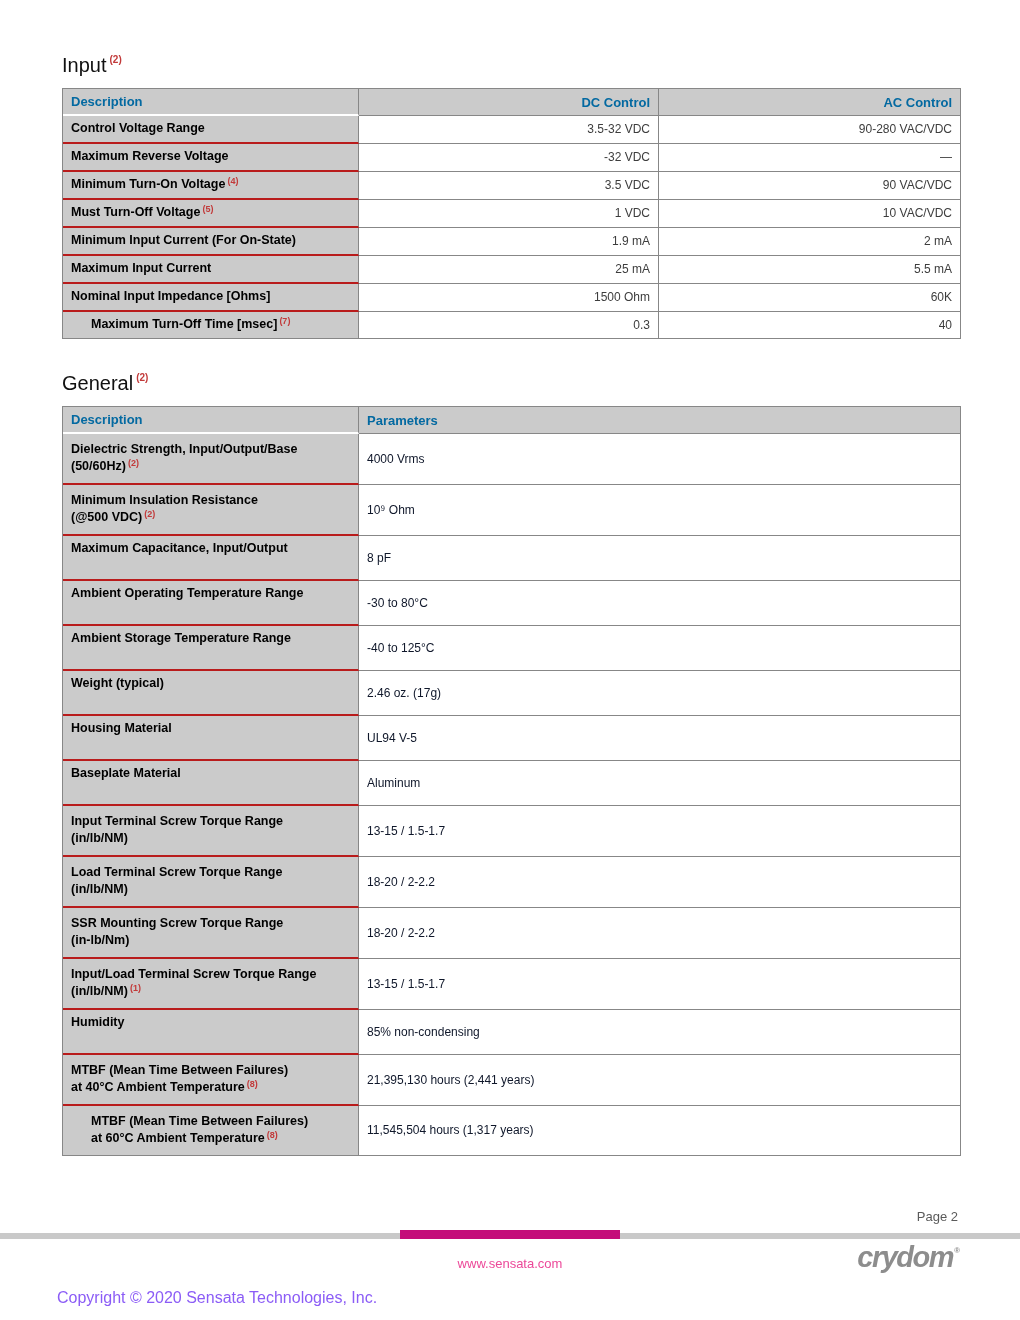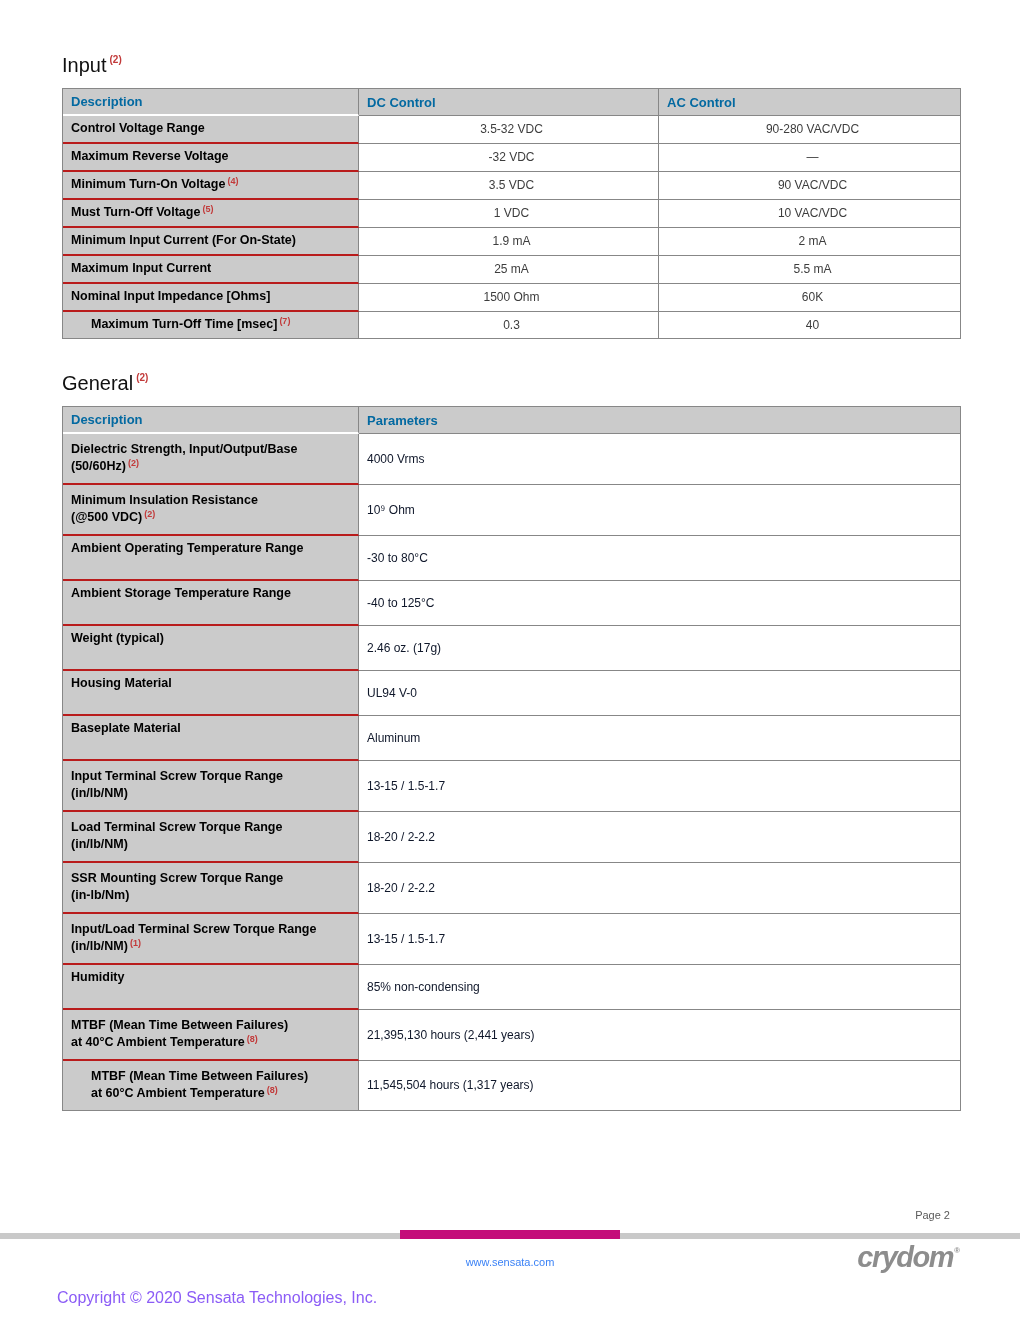--- a/index.html
+++ b/index.html
@@ -20,41 +20,41 @@
   #input-table { top:88px; }
   #general-table { top:406px; }
   .tbl th, .tbl td {
     border-right:1px solid #878787; border-bottom:1px solid #878787;
     padding:4px 8px; line-height:17px; vertical-align:middle;
     overflow:hidden; white-space:nowrap;
   }
   .tbl th:last-child, .tbl td:last-child { border-right:none; }
   .tbl tbody tr:last-child > td { border-bottom:none; }
   .tbl th { background:#cbcbcb; font-size:13px; font-weight:700; color:#0369a1; text-align:left; }
-  .tbl th.center { text-align:left; }
+  .tbl th.center { text-align:right; }
   .tbl td.desc {
     background:#cbcbcb; font-size:12.5px; font-weight:700; color:#000;
     border-bottom:2px solid #b91c1c;
   }
   .tbl th.desc-col { border-bottom:2px solid #ffffff; }
   .tbl tbody tr:last-child td.desc { border-bottom:none;padding-left:28px; }
-  .tbl td.val { font-size:12px; color:#3d3d3d; text-align:center;padding-left:14px; }
+  .tbl td.val { font-size:12px; color:#3d3d3d; text-align:right;padding-left:14px; }
   .tbl td.param { font-size:12px; color:#0f172a; text-align:left; }
   tr.two-line th, tr.two-line td { padding-top:7px; padding-bottom:7px; }
   .l1, .l2 { display:block; }
   sup.note {
     color:#c23a3a; font-size:9px; font-weight:700; position:relative; top:-4px;
     margin-left:2px; vertical-align:baseline;
   }
 
-  .page-num { position:absolute; top:1209px; right:70px; font-size:11px; color:#5a5a5a;margin-left:38px; }
+  .page-num { position:absolute; top:1209px; right:62px; font-size:13px; color:#5a5a5a;margin-left:38px; }
   .rule { position:absolute; top:1233px; left:0; width:1020px; height:6px; background:#c9c9c9; }
   .rule-accent { position:absolute; top:1230px; left:400px; width:220px; height:9px; background:#c40d7a; }
   .copyright { position:absolute; top:1289px; left:57px; font-size:16px; color:#8b5cf6; }
-  .website { position:absolute; top:1256px; left:0; width:1020px; text-align:center; font-size:11px; color:#3b82f6; text-decoration:none; }
+  .website { position:absolute; top:1256px; left:0; width:1020px; text-align:center; font-size:13px; color:#ec4899; text-decoration:none; }
   .brand {
     position:absolute; top:1241px; right:60px; font-style:italic; font-weight:700;
     font-size:29px; color:#8d8d8d; letter-spacing:-1.5px; white-space:nowrap;
   }
   .brand .mark { font-size:8px; color:#8d8d8d; position:relative; top:-14px; letter-spacing:0; margin-left:1px; }
 </style>
 </head>
 <body>
 
 <div id="input-heading" class="section-heading"><span>Input</span><sup class="h-note">(2)</sup></div>
@@ -141,20 +141,27 @@
       </tr>
       <tr class="two-line">
         <td class="desc">
           <span class="l1">Minimum Insulation Resistance</span>
           <span class="l2"><span>(@500 VDC)</span><sup class="note">(2)</sup></span>
         </td>
         <td class="param">10⁹ Ohm</td>
       </tr>
       <tr>
         <td class="desc">
+          <span class="l1">Maximum Capacitance, Input/Output</span>
+          <span class="l2"><span></span><sup class="note"></sup></span>
+        </td>
+        <td class="param">8 pF</td>
+      </tr>
+      <tr>
+        <td class="desc">
           <span class="l1">Ambient Operating Temperature Range</span>
           <span class="l2"><span></span><sup class="note"></sup></span>
         </td>
         <td class="param">-30 to 80°C</td>
       </tr>
       <tr>
         <td class="desc">
           <span class="l1">Ambient Storage Temperature Range</span>
           <span class="l2"><span></span><sup class="note"></sup></span>
         </td>
@@ -165,21 +172,21 @@
           <span class="l1">Weight (typical)</span>
           <span class="l2"><span></span><sup class="note"></sup></span>
         </td>
         <td class="param">2.46 oz. (17g)</td>
       </tr>
       <tr>
         <td class="desc">
           <span class="l1">Housing Material</span>
           <span class="l2"><span></span><sup class="note"></sup></span>
         </td>
-        <td class="param">UL94 V-0</td>
+        <td class="param">UL94 V-5</td>
       </tr>
       <tr>
         <td class="desc">
           <span class="l1">Baseplate Material</span>
           <span class="l2"><span></span><sup class="note"></sup></span>
         </td>
         <td class="param">Aluminum</td>
       </tr>
       <tr class="two-line">
         <td class="desc">

